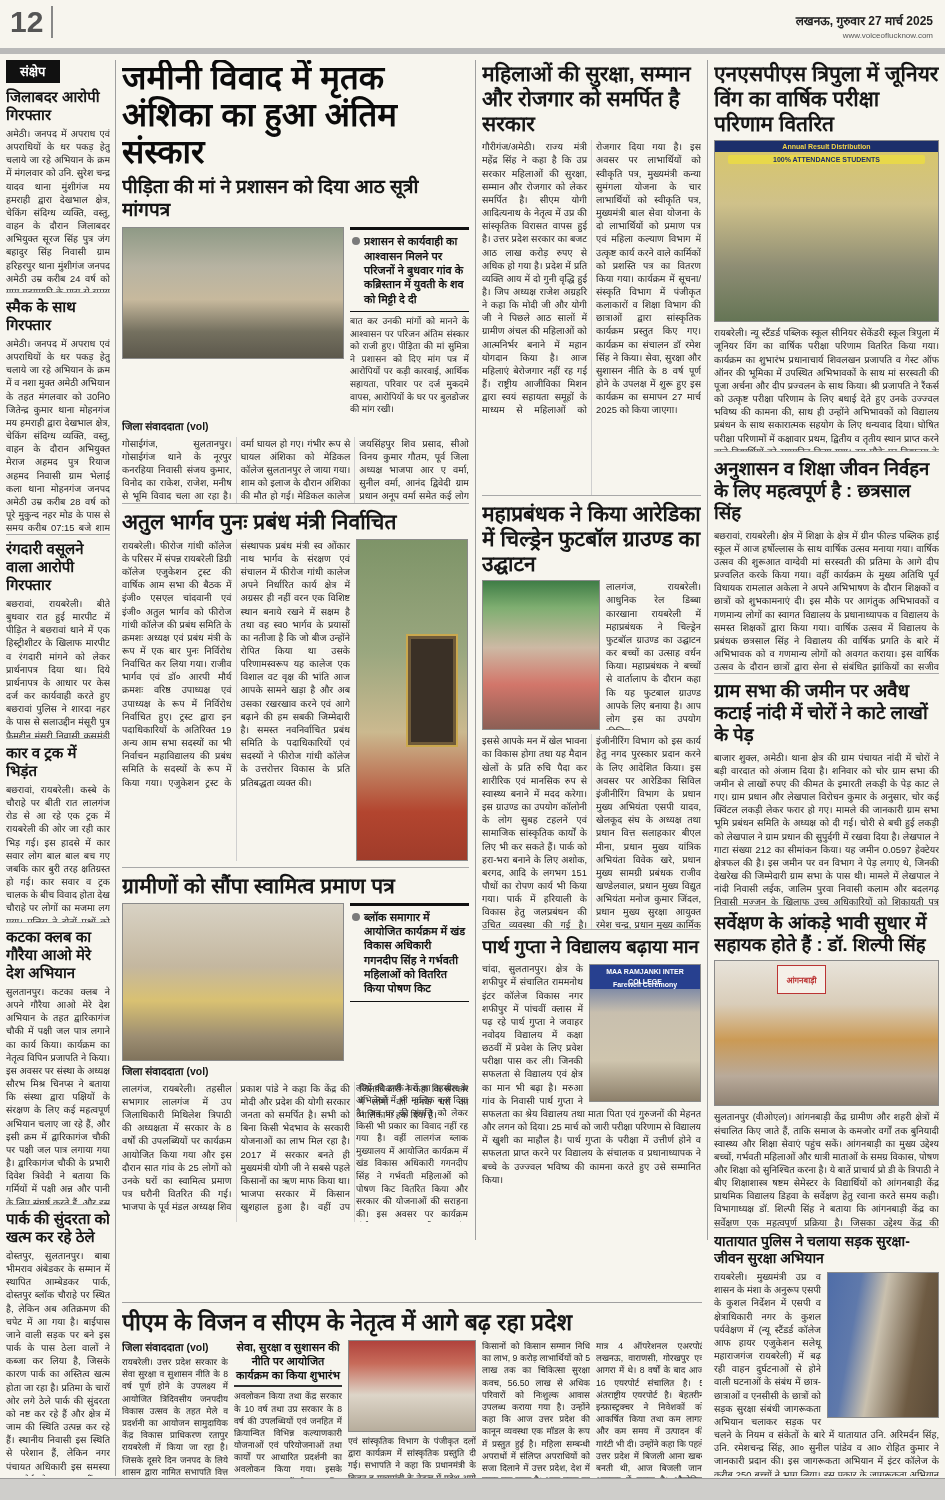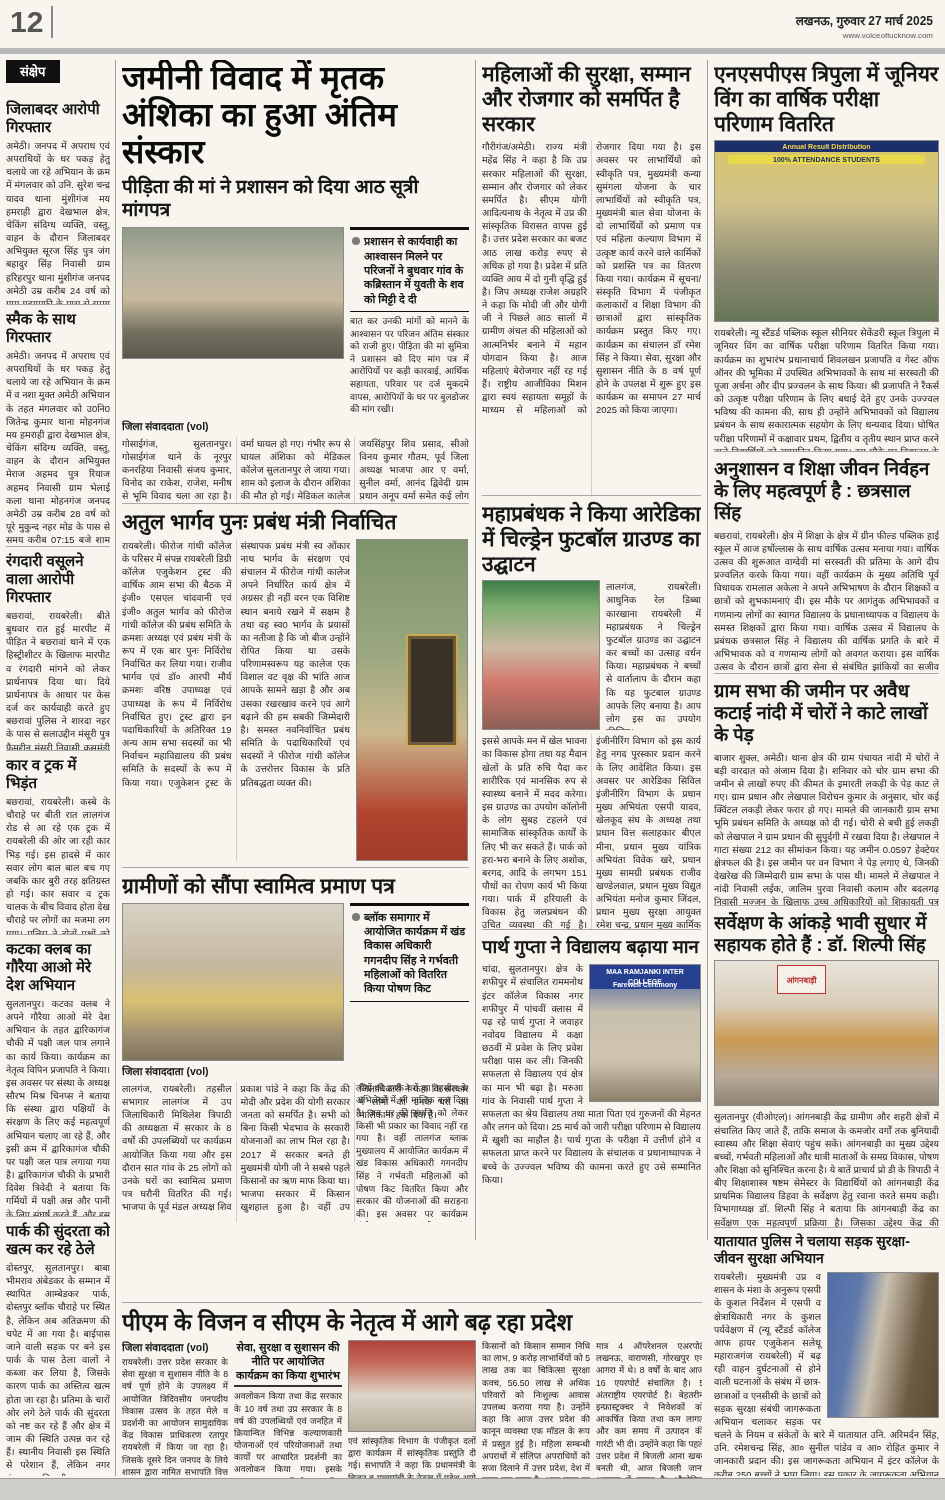--- a/index.html
+++ b/index.html
@@ -26,21 +26,21 @@
   
   .zone { position:absolute; overflow:hidden; }
   .sidebar       { left:6px;   top:60px; width:110px; height:1416px; border-right:1px solid #9f9f9f; padding-right:5px; }
   .main-zone     { left:122px; top:60px; width:354px; height:1180px; border-right:1px solid #9f9f9f; padding-right:6px; }
   .mid-zone      { left:482px; top:60px; width:226px; height:1180px; border-right:1px solid #9f9f9f; padding-right:6px; }
   .right-zone    { left:714px; top:60px; width:225px; height:1416px; }
   .pm-block      { position:absolute; left:122px; top:1302px; width:580px; height:234px; overflow:hidden; border-top:1px solid #9f9f9f; padding-top:4px; }
 
   
   .k-label { display:inline-block; background:#111; color:#fff; font-size:13px; font-weight:bold;
-    padding:2px 14px 3px; margin-bottom:16px; }
+    padding:2px 14px 3px; margin-bottom:4px; }
   .h-xxl { font-size:33px; font-weight:bold; line-height:1.12; color:#0b0b0b; }
   .h-sub { font-size:19px; font-weight:bold; line-height:1.2; margin-top:5px; }
   .h-xl  { font-size:21px; font-weight:bold; line-height:1.18; margin:2px 0 4px; }
   .h-lg  { font-size:18.5px; font-weight:bold; line-height:1.2; margin:2px 0 4px; }
   .h-md  { font-size:15px; font-weight:bold; line-height:1.2; margin:1px 0 3px; }
   .h-sm  { font-size:14px; font-weight:bold; line-height:1.22; margin:1px 0 3px; }
   .body  { font-size:9.4px; line-height:1.4; text-align:justify; color:#1c1c1c; }
   .body-2col { column-count:2; column-gap:9px; column-rule:1px solid #cfcfcf; }
   .body-3col { column-count:3; column-gap:9px; column-rule:1px solid #cfcfcf; }
   .caption { font-size:10.5px; font-weight:bold; margin:3px 0 4px; }

